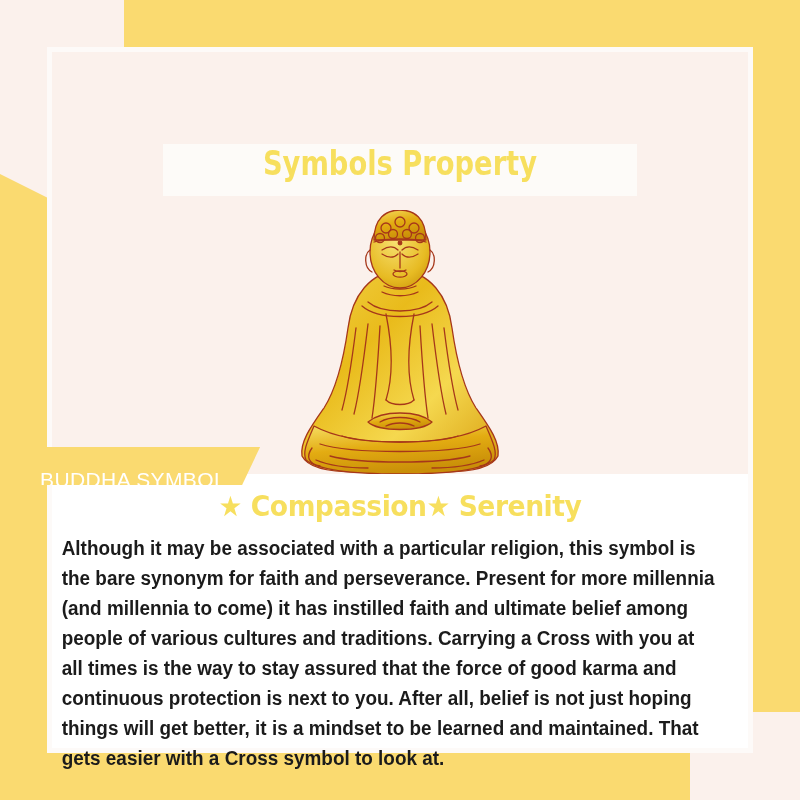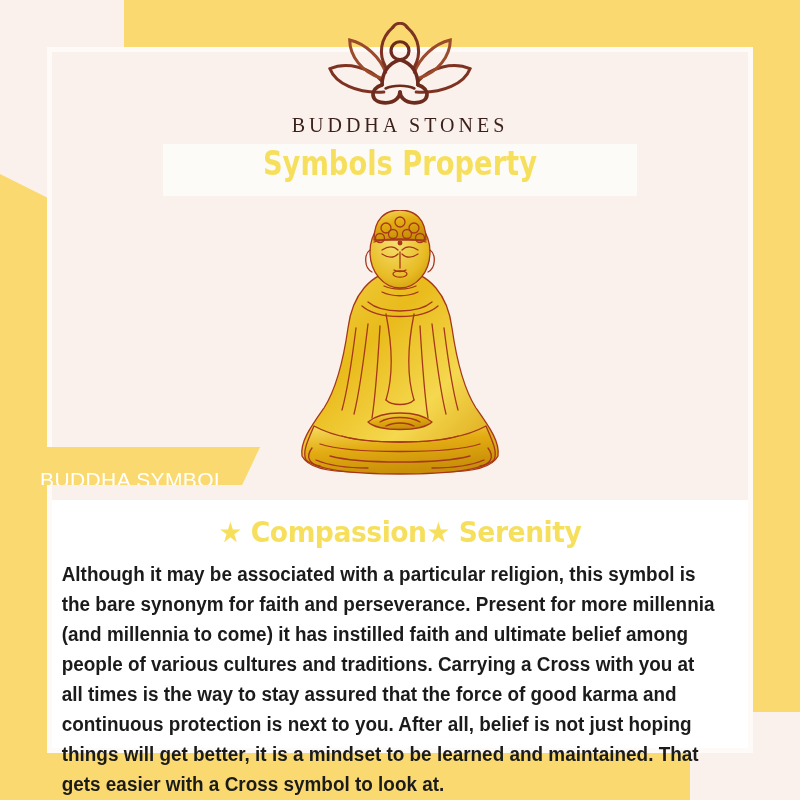--- a/index.html
+++ b/index.html
@@ -158,21 +158,21 @@
     letter-spacing: 0.4px;
     font-weight: 400;
     white-space: nowrap;
     margin-top: 28px;
   }
 
   
   .body-panel {
     position: absolute;
     left: 52px;
-    top: 500px;
+    top: 474px;
     width: 696px;
     bottom: 52px;
     background: #ffffff;
     z-index: 5;
   }
   .headline {
     text-align: center;
     margin: 0;
     padding-top: 16px;
     font-size: 28px;
@@ -200,51 +200,20 @@
 <body>
 
 <div id="poster">
 
   <div class="frame-top-right"></div>
   <div class="frame-right"></div>
   <div class="frame-left"></div>
   <div class="frame-bottom-left"></div>
   <div class="inner-sheet"></div>
 
-  <div class="logo-block">
-    <svg class="logo-mark" viewBox="0 0 200 98">
-      <g fill="none" stroke="#6d2b1e" stroke-width="3.4" stroke-linecap="round">
-
-        <path d="M82 78 C 52 80, 28 68, 22 52 C 40 44, 66 50, 80 66" stroke="#7e3322"></path>
-
-        <path d="M118 78 C 148 80, 172 68, 178 52 C 160 44, 134 50, 120 66" stroke="#7e3322"></path>
-
-        <path d="M78 62 C 58 56, 44 38, 44 20 C 62 24, 78 40, 84 56" stroke="#9c4a2c"></path>
-
-        <path d="M122 62 C 142 56, 156 38, 156 20 C 138 24, 122 40, 116 56" stroke="#9c4a2c"></path>
-
-        <path d="M84 50 C 76 36, 78 18, 92 6" stroke="#7e3322"></path>
-
-        <path d="M116 50 C 124 36, 122 18, 108 6" stroke="#7e3322"></path>
-
-        <path d="M92 6 C 96 0, 104 0, 108 6" stroke="#7e3322"></path>
-
-        <circle cx="100" cy="32" r="10" stroke="#6d2b1e" stroke-width="3.6"></circle>
-
-        <path d="M100 42 C 86 46, 80 58, 80 70" stroke="#6d2b1e" stroke-width="4"></path>
-        <path d="M100 42 C 114 46, 120 58, 120 70" stroke="#6d2b1e" stroke-width="4"></path>
-
-        <path d="M80 70 C 66 74, 66 90, 84 90 C 96 90, 100 82, 100 78" stroke="#6d2b1e" stroke-width="4.2"></path>
-        <path d="M120 70 C 134 74, 134 90, 116 90 C 104 90, 100 82, 100 78" stroke="#6d2b1e" stroke-width="4.2"></path>
-
-        <path d="M84 74 C 92 70, 108 70, 116 74" stroke="#6d2b1e" stroke-width="3"></path>
-      </g>
-    </svg>
-    <div class="logo-wordmark">BUDDHA STONES</div>
-  </div>
 
   <div class="title-band">
     <span class="title-text">Symbols Property</span>
   </div>
 
   <div class="buddha-wrap">
     <svg class="buddha-svg" width="220" height="285" viewBox="0 0 220 285">
       <defs>
         <linearGradient id="goldA" x1="0" y1="0" x2="1" y2="1">
           <stop offset="0%" stop-color="#f2d24a"></stop>

